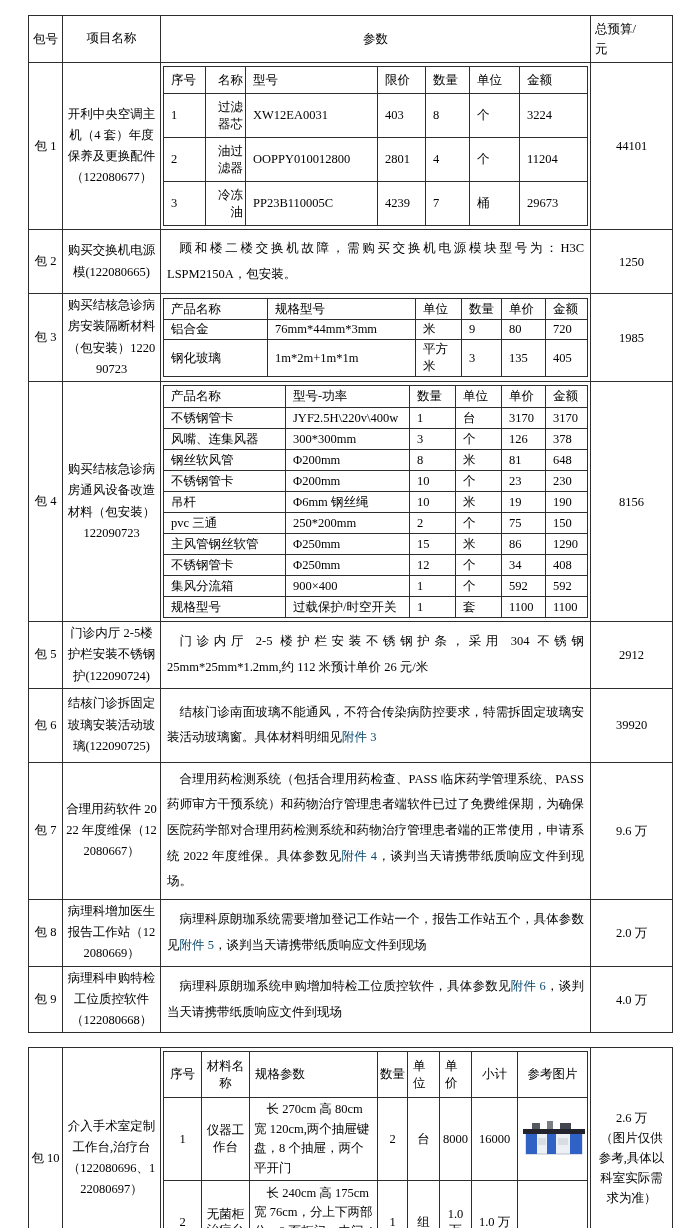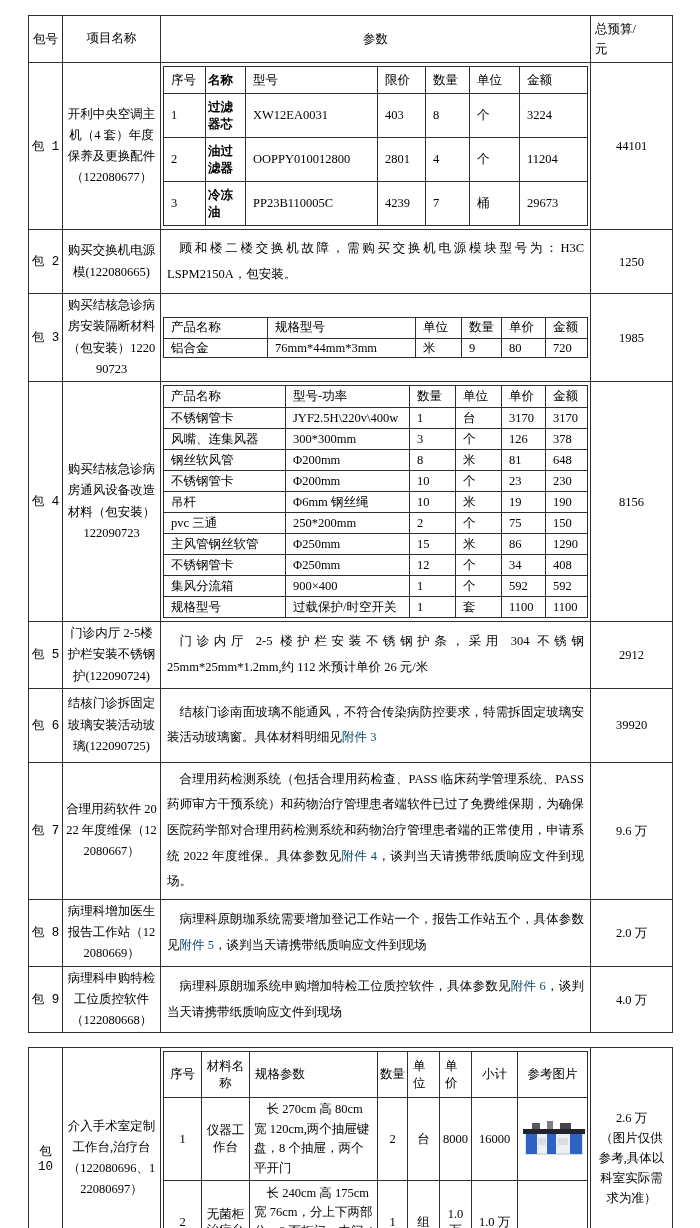--- a/index.html
+++ b/index.html
@@ -6,34 +6,34 @@
   body{
     width:700px;height:1228px;overflow:hidden;
     font-family:"Liberation Serif","DejaVu Serif",serif;
     font-size:12.5px;color:#000;
   }
   .doc{padding:15px 28px 0 28px;}
   table{border-collapse:collapse;table-layout:fixed;}
   table.outer{width:644px;}
   table.outer > tbody > tr > td{border:1px solid #2e2e2e;vertical-align:middle;}
   tr.hrow{height:47px;}
-  .c-pkg{text-align:center;padding:0;font-family:Liberation Mono, monospace;}
+  .c-pkg{text-align:center;padding:0;}
   .c-name{text-align:center;padding:1px 2px;line-height:1.7;word-break:break-all;}
   .c-params{padding:0;}
   .c-budget{text-align:center;padding:1px 3px;line-height:1.6;font-family:Liberation Serif, serif;}
   .c-center{text-align:center;}
   .pre{white-space:pre-line;text-align:left;padding:2px 4px;line-height:1.6;}
   .para{padding:4px 6px;line-height:2.05;text-indent:1em;text-align:justify;}
   .att-link{color:#0c4a6e;cursor:pointer;text-decoration:none;}
   
   .nested{margin:3px auto;width:424px;}
   .nested td{border:1px solid #2e2e2e;padding:1px 2px 1px 7px;vertical-align:middle;
              overflow:hidden;word-break:break-all;line-height:1.35;text-align:left;}
   .nt1 tr{height:44px;} .nt1 tr.hdr{height:27px;}
-  .nt1 td:nth-child(2){text-align:left;padding:1px 2px;font-weight:bold;}
+  .nt1 td:nth-child(2){text-align:right;padding:1px 2px;}
   .nt3 tr{height:18px;} .nt3 tr.hdr{height:21px;}
   .nt4 tr{height:21px;} .nt4 tr.hdr{height:22px;}
   .nt10 tr.hdr{height:46px;} .nt10 tr.r1{height:62px;} .nt10 tr.r2{height:84px;}
   .nt10 td{text-align:center;padding:1px 2px;}
   .nt10 td.spec{text-align:left;text-indent:1em;padding:2px 4px;line-height:1.55;}
   .nt10 td.lft{text-align:left;padding:1px 2px 1px 5px;}
   .img-cell{padding:0;}
   .gap{height:14px;}
   svg{display:block;margin:0 auto;}
 </style>
@@ -146,20 +146,28 @@
                   <td>单价</td>
                   <td>金额</td>
                 </tr>
                 <tr>
                   <td>铝合金</td>
                   <td>76mm*44mm*3mm</td>
                   <td>米</td>
                   <td>9</td>
                   <td>80</td>
                   <td>720</td>
+                </tr>
+                <tr>
+                  <td>钢化玻璃</td>
+                  <td>1m*2m+1m*1m</td>
+                  <td>平方米</td>
+                  <td>3</td>
+                  <td>135</td>
+                  <td>405</td>
                 </tr>
               </tbody>
             </table>
         </td>
         <td class="c-budget">1985</td>
       </tr>
 
       <tr>
         <td class="c-pkg">包 4</td>
         <td class="c-name">购买结核急诊病房通风设备改造材料（包安装）122090723</td>

